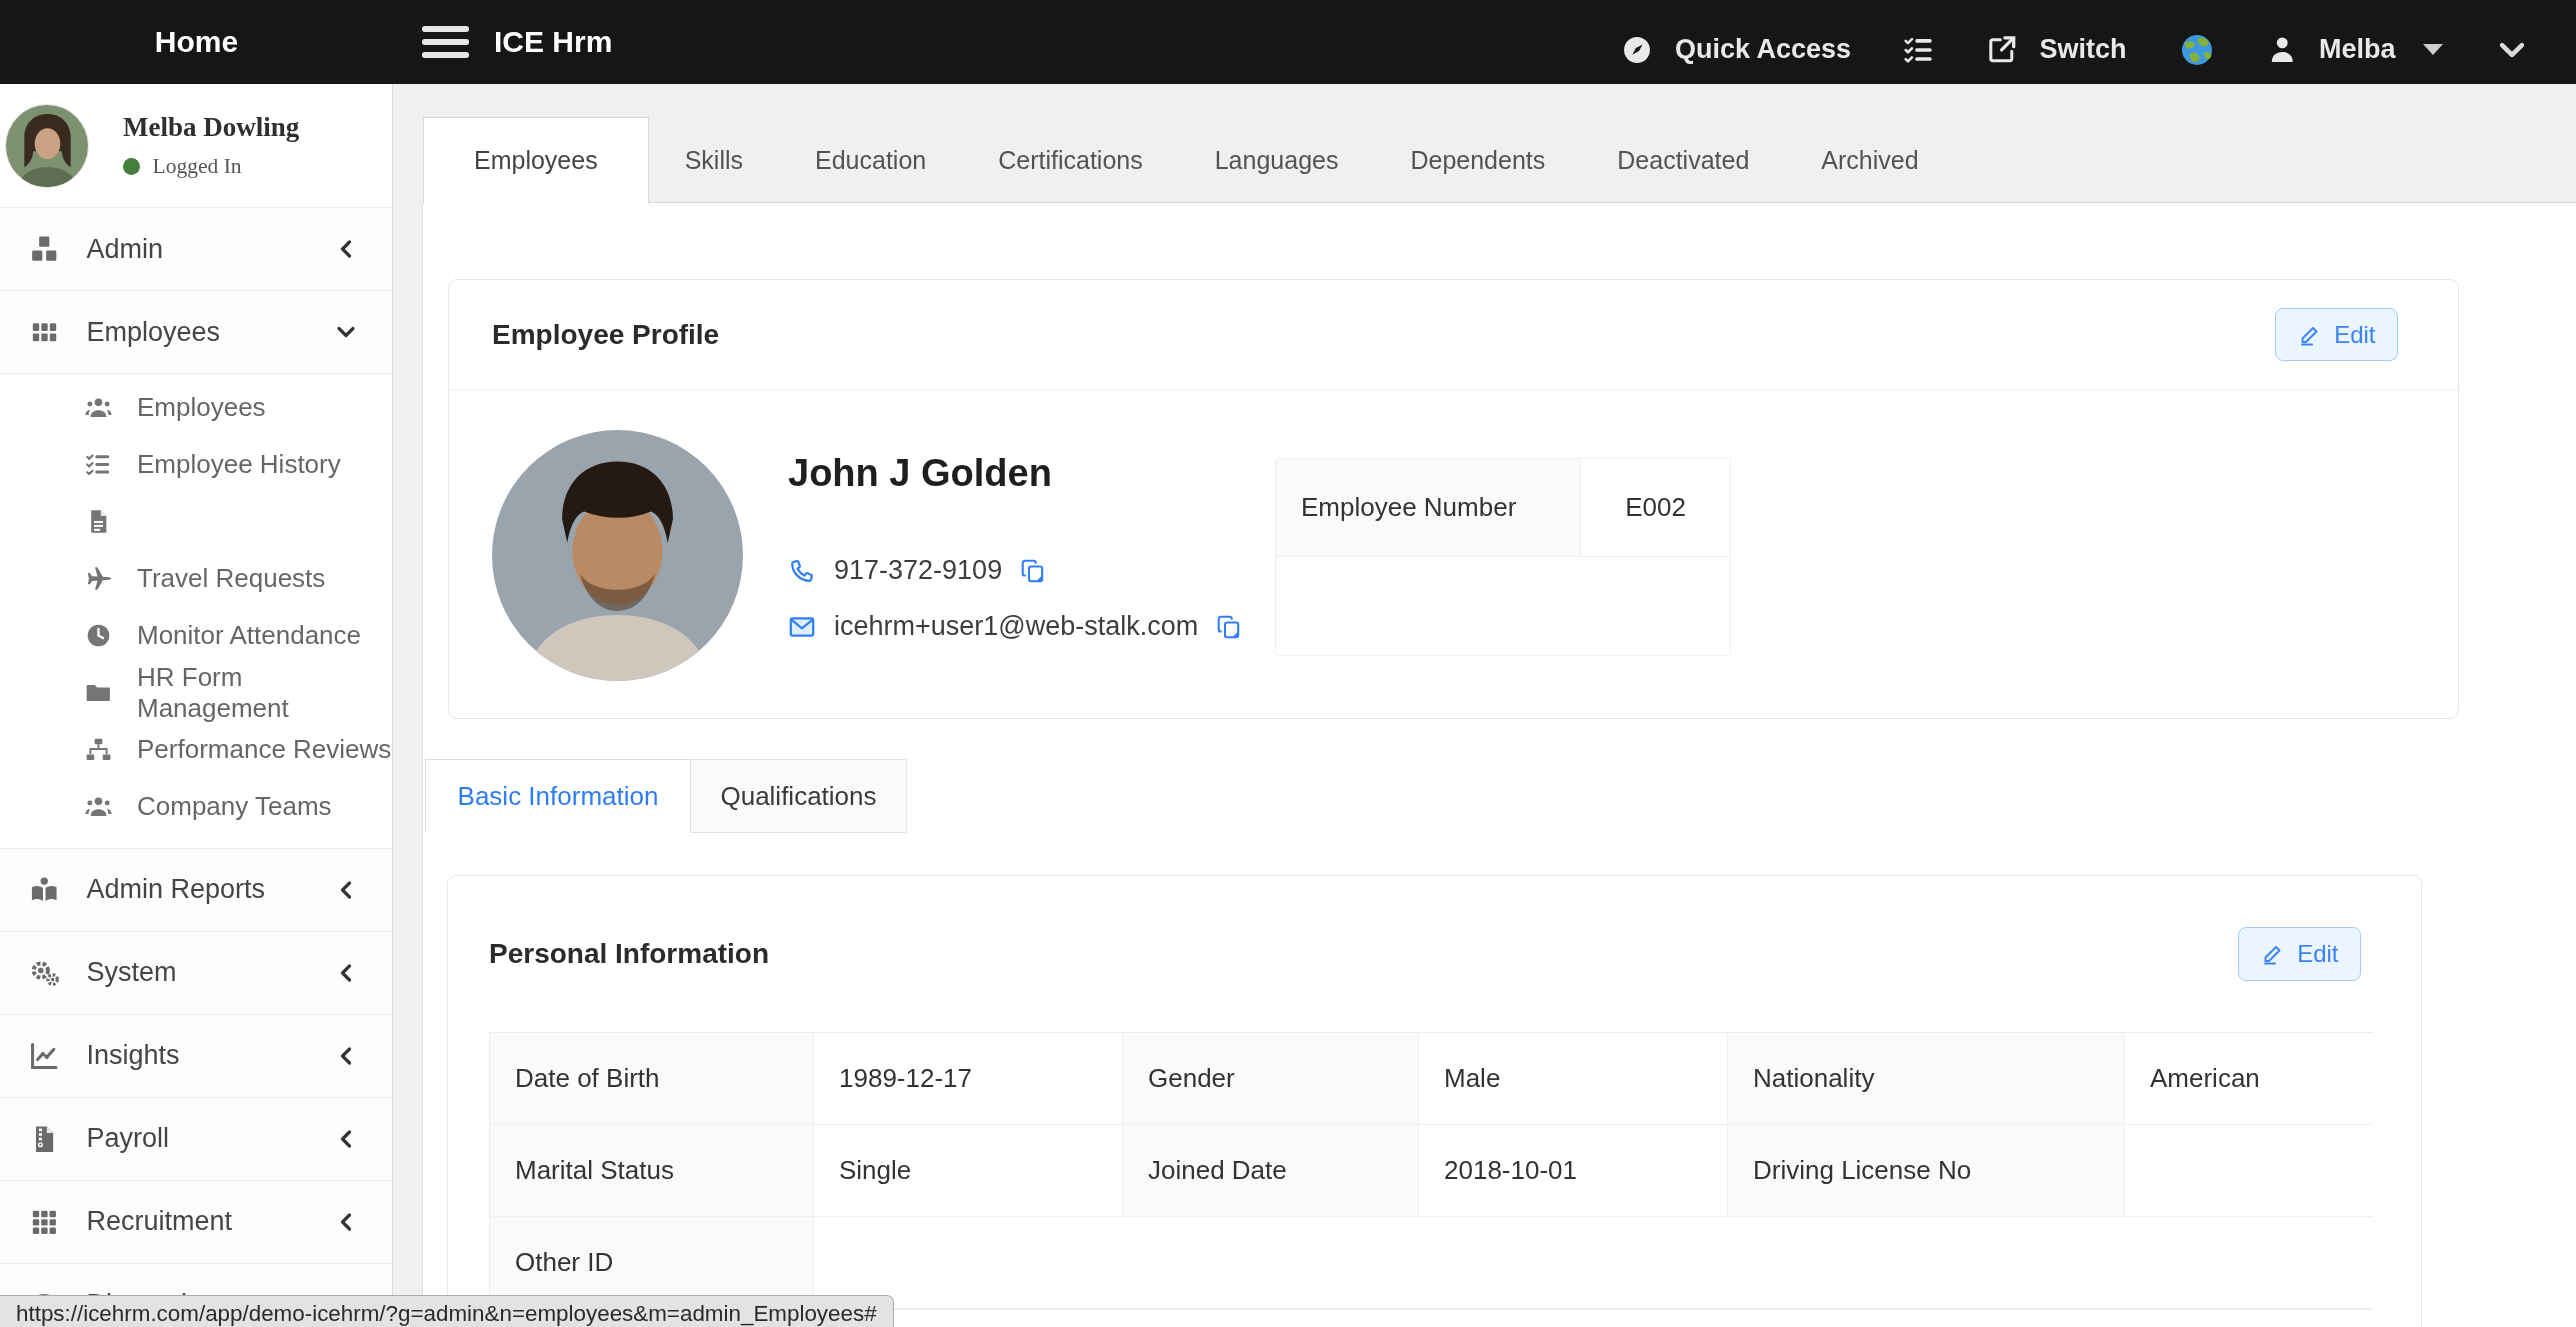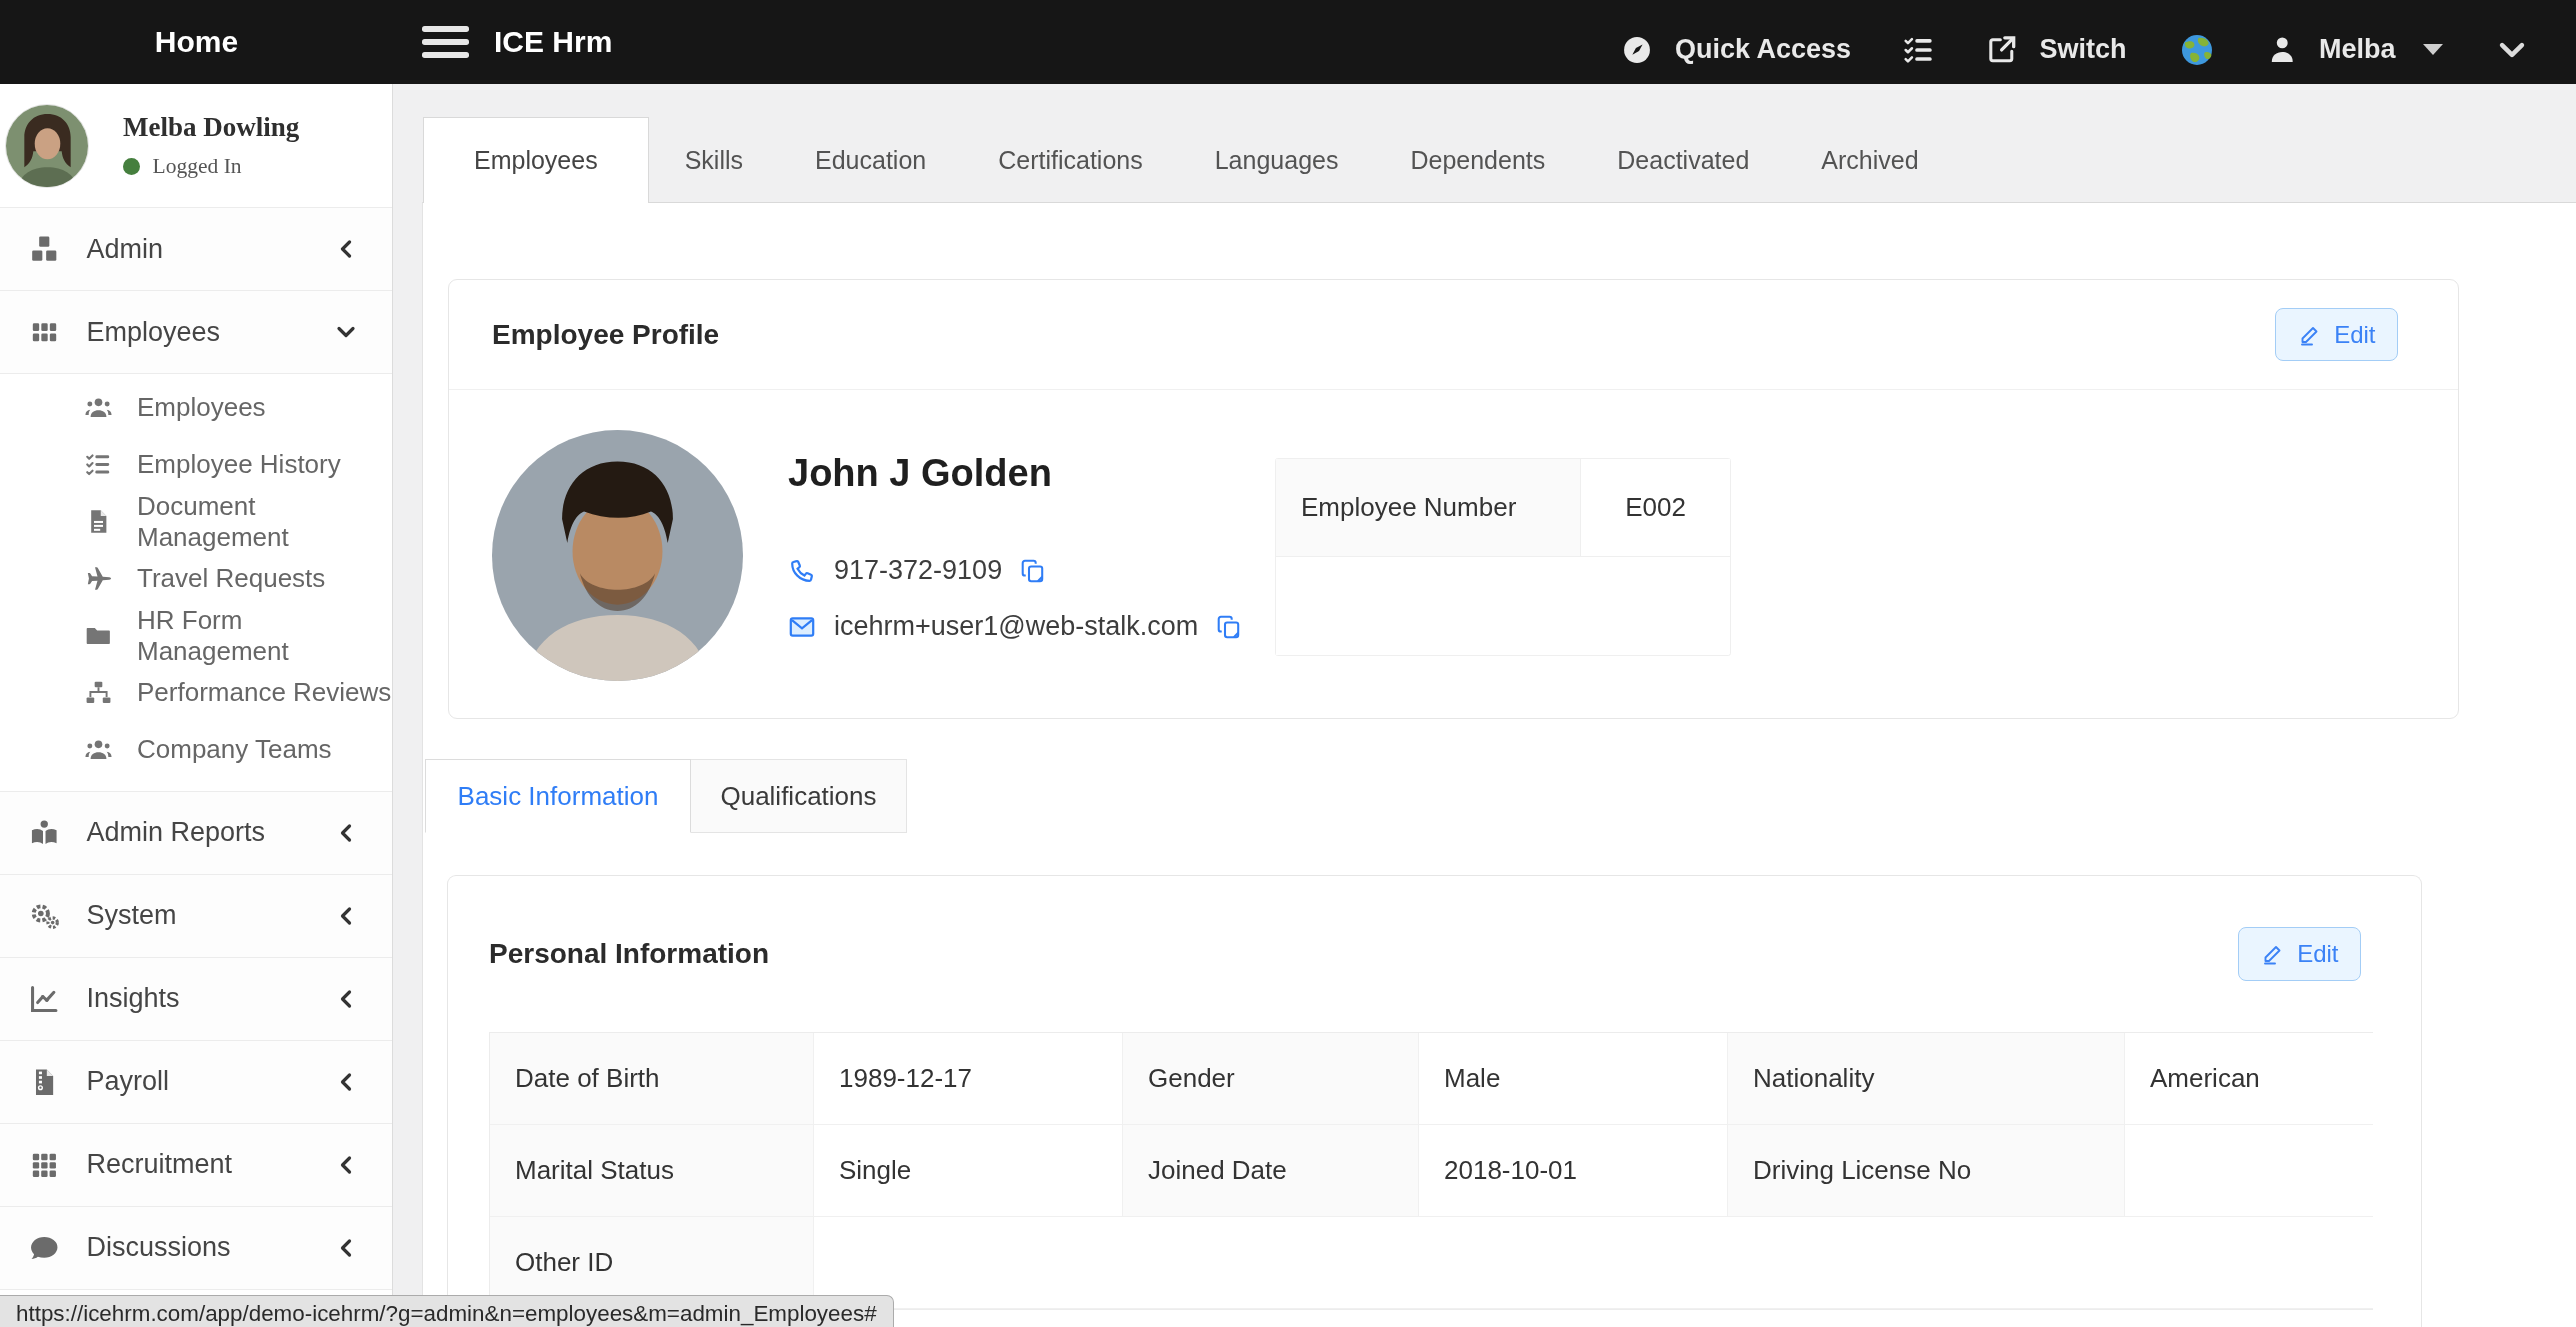--- a/index.html
+++ b/index.html
@@ -352,27 +352,32 @@
     <div class="sub-item">
       <svg class="ic ics" width="27" height="27" fill="currentColor" viewBox="0 0 30 30">
           <use href="#sym-tasks"></use>
         </svg>
       <span class="slabel">Employee History</span>
     </div>
     <div class="sub-item">
       <svg class="ic ics" width="27" height="27" fill="currentColor" viewBox="0 0 30 30">
           <use href="#sym-file"></use>
         </svg>
-      <span class="slabel">Document Management</span>
     </div>
     <div class="sub-item">
       <svg class="ic ics" width="27" height="27" fill="currentColor" viewBox="0 0 30 30">
           <use href="#sym-plane"></use>
         </svg>
       <span class="slabel">Travel Requests</span>
+    </div>
+    <div class="sub-item">
+      <svg class="ic ics" width="27" height="27" fill="currentColor" viewBox="0 0 30 30">
+          <use href="#sym-clock"></use>
+        </svg>
+      <span class="slabel">Monitor Attendance</span>
     </div>
     <div class="sub-item">
       <svg class="ic ics" width="27" height="27" fill="currentColor" viewBox="0 0 30 30">
           <use href="#sym-folder"></use>
         </svg>
       <span class="slabel">HR Form Management</span>
     </div>
     <div class="sub-item">
       <svg class="ic ics" width="27" height="27" fill="currentColor" viewBox="0 0 30 30">
           <use href="#sym-diagram"></use>

